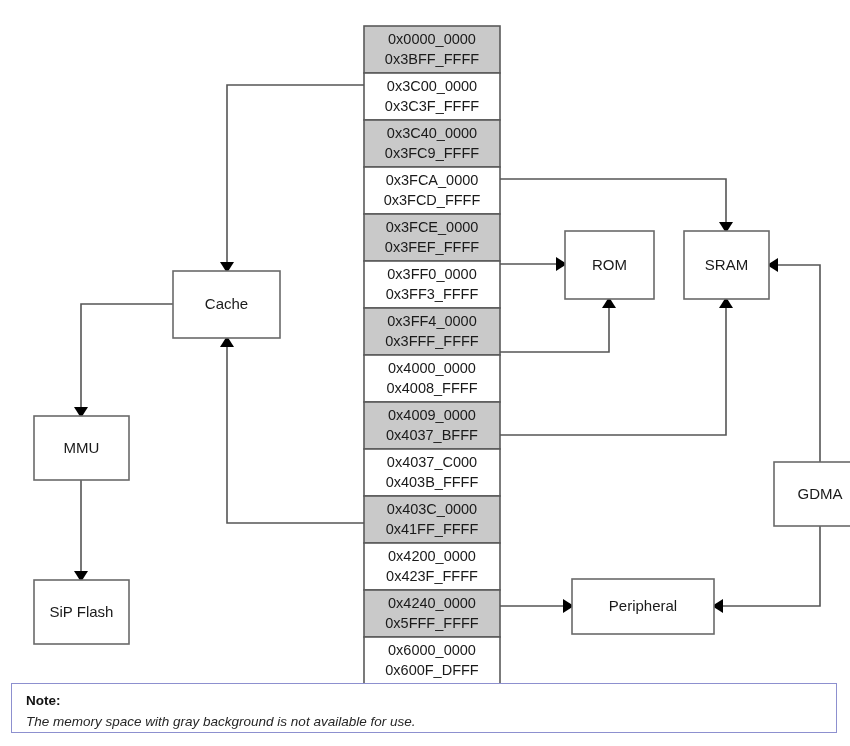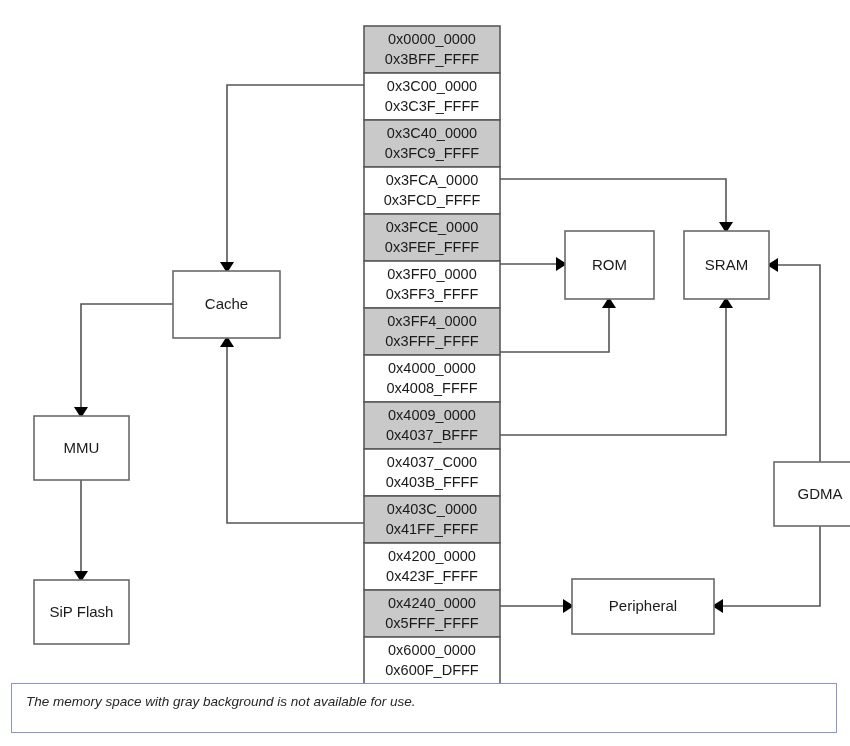--- a/index.html
+++ b/index.html
@@ -244,14 +244,15 @@
         </g>
         <g>
           <rect x="548" y="567" width="142" height="55" class="unit-rect"></rect>
           <text x="619" y="595.5" class="unit-text">Peripheral</text>
         </g>
       </g>
   </svg>
 </div>
 
 <div id="note-box">
+  <div id="note-title">Note:</div>
   <div id="note-body">The memory space with gray background is not available for use.</div>
 </div>
 
 </body></html>

